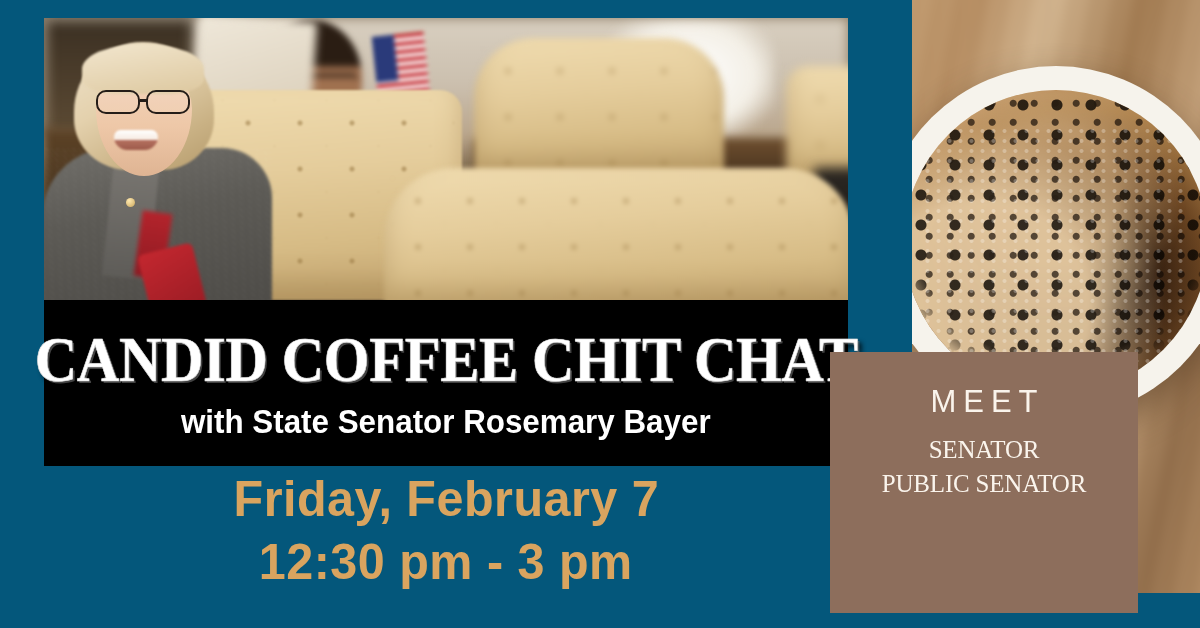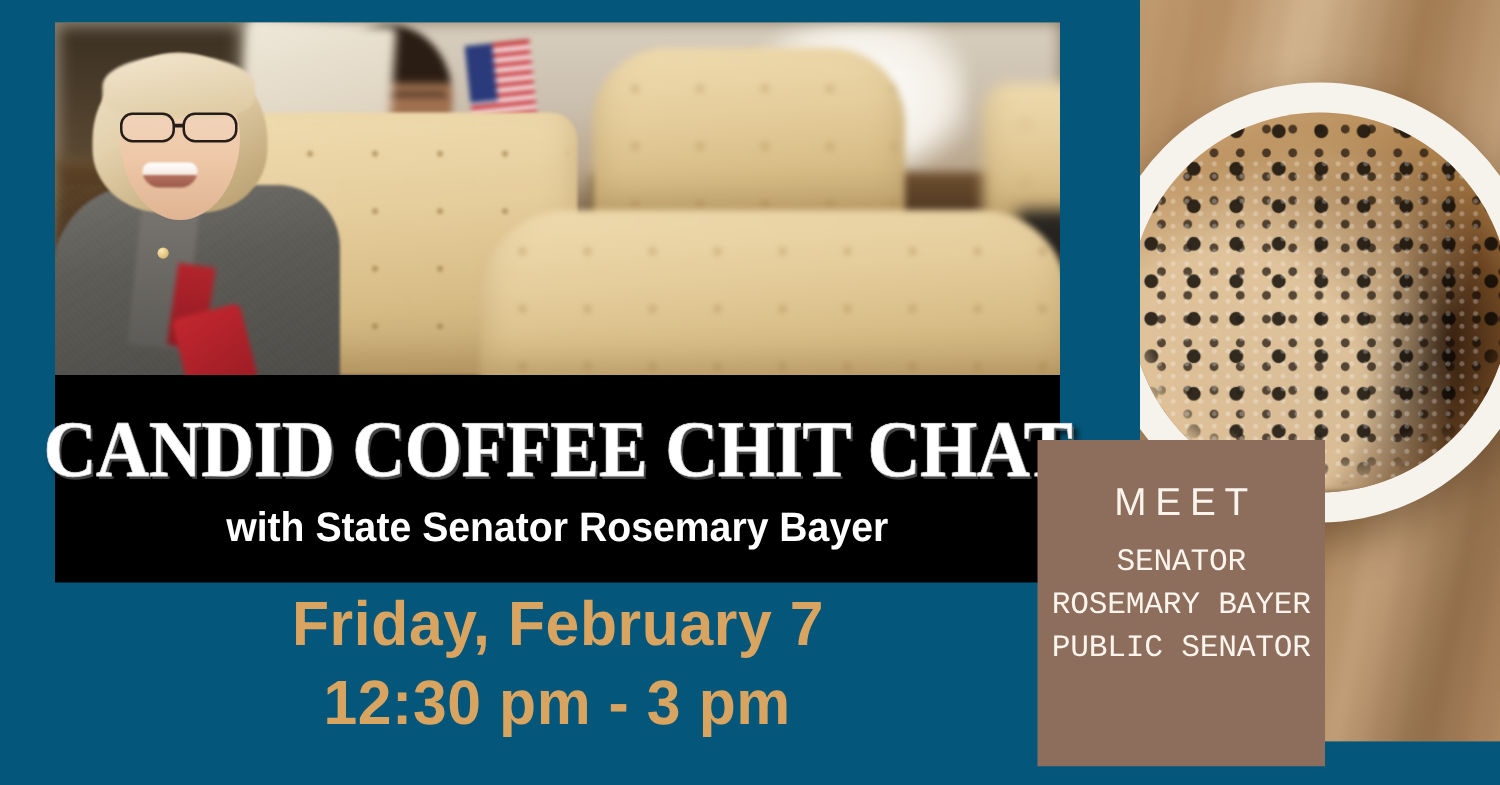--- a/index.html
+++ b/index.html
@@ -309,38 +309,38 @@
       radial-gradient(circle at 50% 50%, rgba(255,255,255,.55) 0 1.5px, rgba(255,255,255,0) 2.5px);
     background-size: 11px 10px;
     opacity: .5;
     filter: blur(.4px);
   }
 
   
   .meet-box {
     position: absolute;
     left: 830px; top: 352px;
-    width: 230px; height: 261px;
+    width: 308px; height: 261px;
     background: #8d6e5c;
     display: flex; flex-direction: column;
     align-items: center; justify-content: flex-start;
     padding-top: 32px;
     color: #faf4ec;
     z-index: 5;
   }
   .meet-word {
     font-family: "Liberation Sans", sans-serif;
     font-weight: 400;
     font-size: 31px;
     letter-spacing: 7px;
     text-indent: 7px;
     margin-bottom: 13px;
   }
   .meet-line {
-    font-family: Liberation Mono, monospace;
+    font-family: Liberation Serif, serif;
     font-weight: 400;
     font-size: 25px;
     line-height: 1.37;
     letter-spacing: -0.2px;
     white-space: nowrap;
     text-align: center;
   }
 </style>
 </head>
 <body>
@@ -422,17 +422,16 @@
         <div class="crema"></div>
         <div class="bubbles"></div>
         <div class="foam-speckle"></div>
       </div>
     </div>
   </div>
 
   <div class="meet-box">
     <div class="meet-word">MEET</div>
     <div class="meet-line">SENATOR</div>
-    <div class="meet-line">ROSEMARY BAYER</div>
     <div class="meet-line">PUBLIC SENATOR</div>
   </div>
 
 </div>
 
 </body></html>

